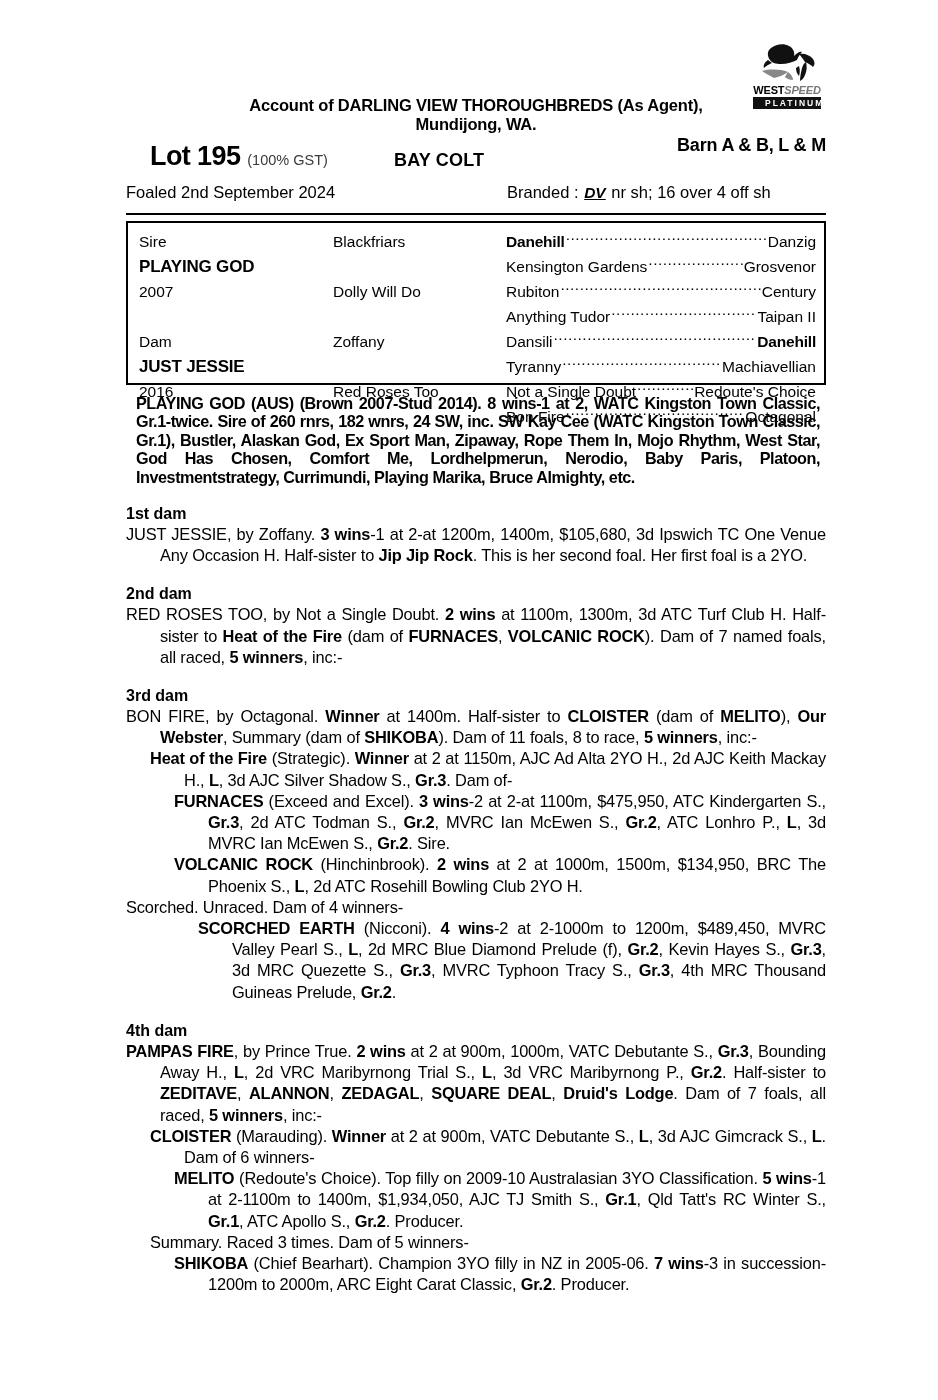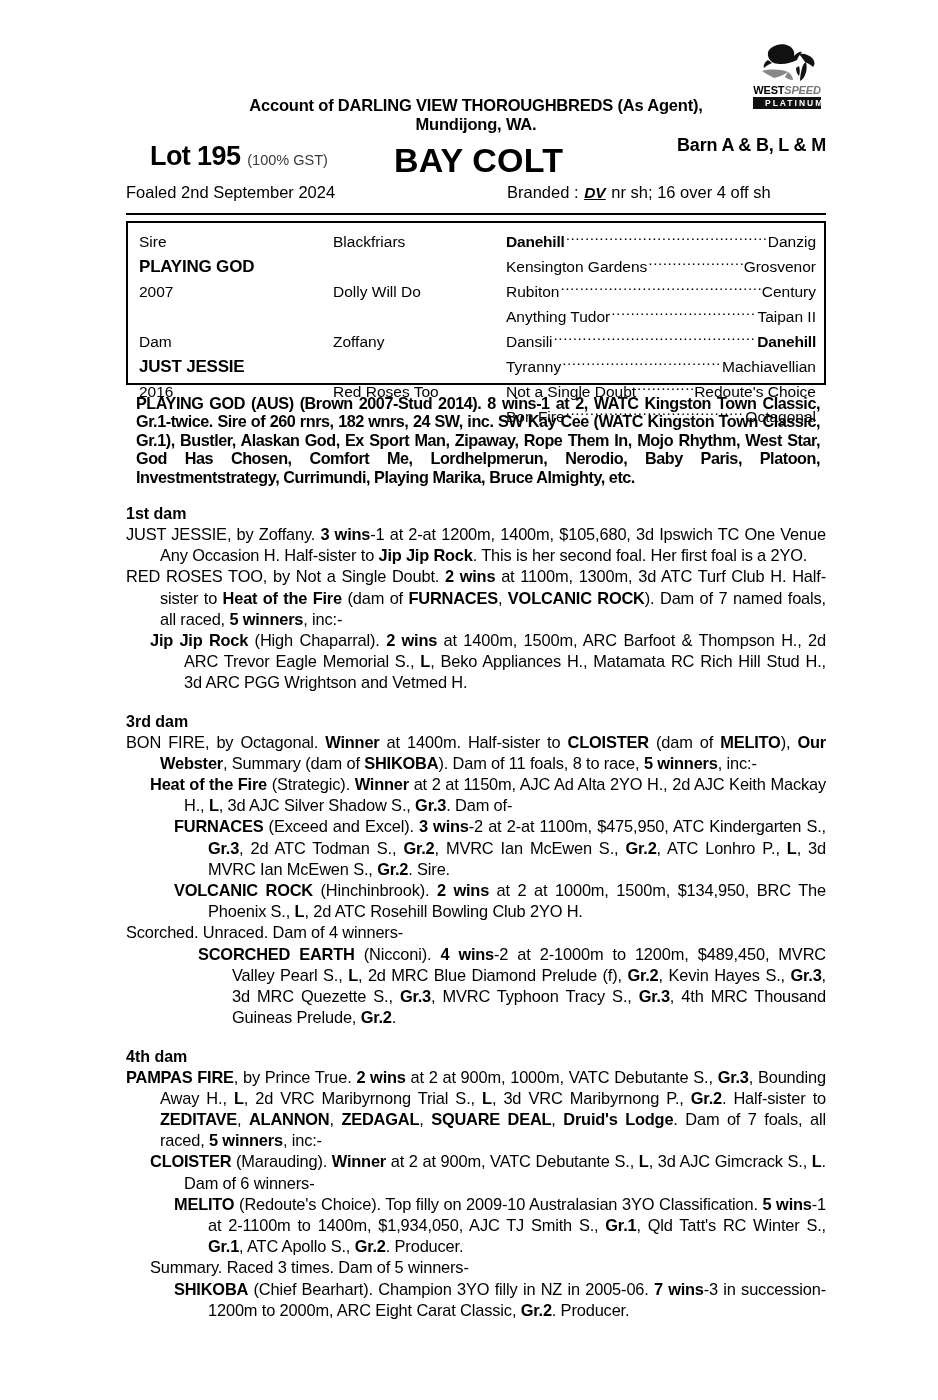--- a/index.html
+++ b/index.html
@@ -86,21 +86,21 @@
   .lot .gst {
     font-size: 14.5px;
     font-weight: normal;
     letter-spacing: 0;
     color: #3a3a3a;
   }
   .sextype {
     position: absolute;
     left: 268px;
     bottom: 0;
-    font-size: 34px;
+    font-size: 18px;
     font-weight: bold;
     letter-spacing: 0.2px;
     line-height: 30px;
     white-space: nowrap;
   }
   .barn {
     position: absolute;
     right: 0;
     bottom: 18px;
     font-size: 18px;
@@ -346,22 +346,22 @@
       </div>
     </div>
 
   </div>
 
   <div class="blurb">PLAYING GOD (AUS) (Brown 2007-Stud 2014). 8 wins-1 at 2, WATC Kingston Town Classic, Gr.1-twice. Sire of 260 rnrs, 182 wnrs, 24 SW, inc. SW Kay Cee (WATC Kingston Town Classic, Gr.1), Bustler, Alaskan God, Ex Sport Man, Zipaway, Rope Them In, Mojo Rhythm, West Star, God Has Chosen, Comfort Me, Lordhelpmerun, Nerodio, Baby Paris, Platoon, Investmentstrategy, Currimundi, Playing Marika, Bruce Almighty, etc.</div>
 
   <div class="damhead">1st dam</div>
   <p class="blk hang1">JUST JESSIE, by Zoffany. <b>3 wins</b>-1 at 2-at 1200m, 1400m, $105,680, 3d Ipswich TC One Venue Any Occasion H. Half-sister to <b>Jip Jip Rock</b>. This is her second foal. Her first foal is a 2YO.</p>
 
+  <div class="damhead">2nd dam</div>
   <p class="blk hang1">RED ROSES TOO, by Not a Single Doubt. <b>2 wins</b> at 1100m, 1300m, 3d ATC Turf Club H. Half-sister to <b>Heat of the Fire</b> (dam of <b>FURNACES</b>, <b>VOLCANIC ROCK</b>). Dam of 7 named foals, all raced, <b>5 winners</b>, inc:-</p>
-  <p class="blk hang2"><b>Jip Jip Rock</b> (High Chaparral). <b>2 wins</b> at 1400m, 1500m, ARC Barfoot &amp; Thompson H., 2d ARC Trevor Eagle Memorial S., <b>L</b>, Beko Appliances H., Matamata RC Rich Hill Stud H., 3d ARC PGG Wrightson and Vetmed H.</p>
 
   <div class="damhead">3rd dam</div>
   <p class="blk hang1">BON FIRE, by Octagonal. <b>Winner</b> at 1400m. Half-sister to <b>CLOISTER</b> (dam of <b>MELITO</b>), <b>Our Webster</b>, Summary (dam of <b>SHIKOBA</b>). Dam of 11 foals, 8 to race, <b>5 winners</b>, inc:-</p>
   <p class="blk hang2"><b>Heat of the Fire</b> (Strategic). <b>Winner</b> at 2 at 1150m, AJC Ad Alta 2YO H., 2d AJC Keith Mackay H., <b>L</b>, 3d AJC Silver Shadow S., <b>Gr.3</b>. Dam of-</p>
   <p class="blk hang3"><b>FURNACES</b> (Exceed and Excel). <b>3 wins</b>-2 at 2-at 1100m, $475,950, ATC Kindergarten S., <b>Gr.3</b>, 2d ATC Todman S., <b>Gr.2</b>, MVRC Ian McEwen S., <b>Gr.2</b>, ATC Lonhro P., <b>L</b>, 3d MVRC Ian McEwen S., <b>Gr.2</b>. Sire.</p>
   <p class="blk hang3"><b>VOLCANIC ROCK</b> (Hinchinbrook). <b>2 wins</b> at 2 at 1000m, 1500m, $134,950, BRC The Phoenix S., <b>L</b>, 2d ATC Rosehill Bowling Club 2YO H.</p>
   <p class="blk ind0 lastline">Scorched. Unraced. Dam of 4 winners-</p>
   <p class="blk hang4"><b>SCORCHED EARTH</b> (Nicconi). <b>4 wins</b>-2 at 2-1000m to 1200m, $489,450, MVRC Valley Pearl S., <b>L</b>, 2d MRC Blue Diamond Prelude (f), <b>Gr.2</b>, Kevin Hayes S., <b>Gr.3</b>, 3d MRC Quezette S., <b>Gr.3</b>, MVRC Typhoon Tracy S., <b>Gr.3</b>, 4th MRC Thousand Guineas Prelude, <b>Gr.2</b>.</p>
 
   <div class="damhead">4th dam</div>

